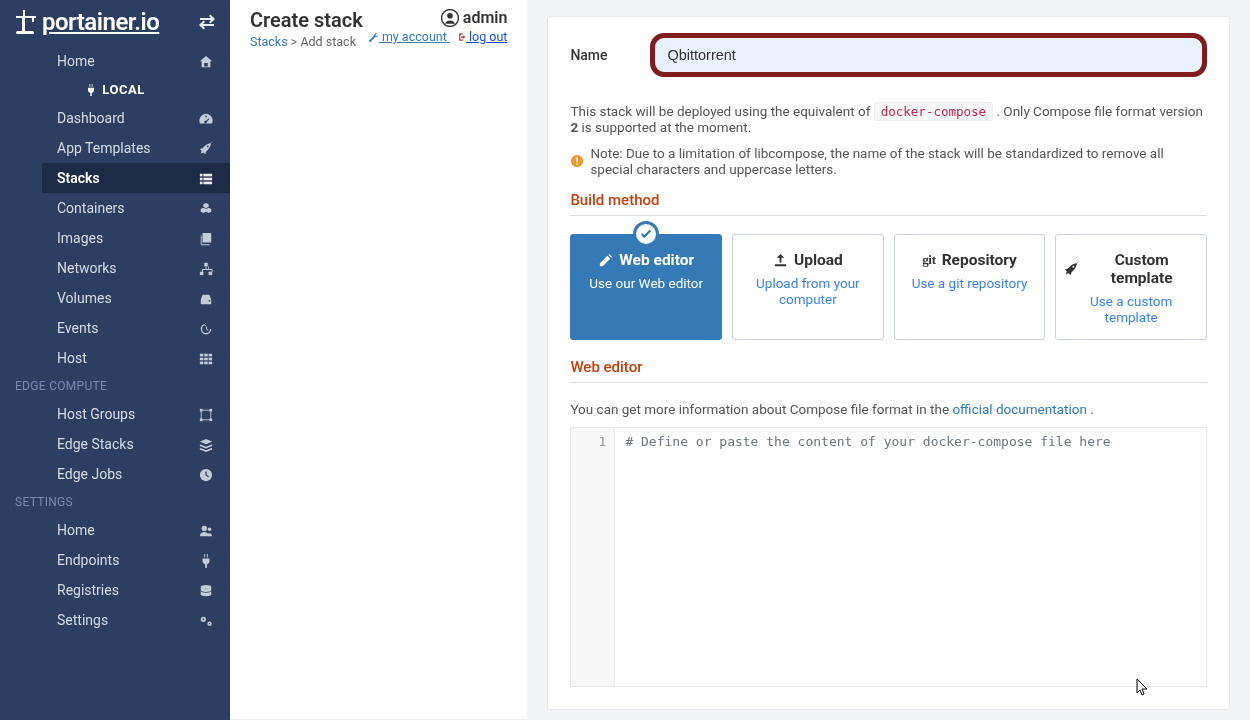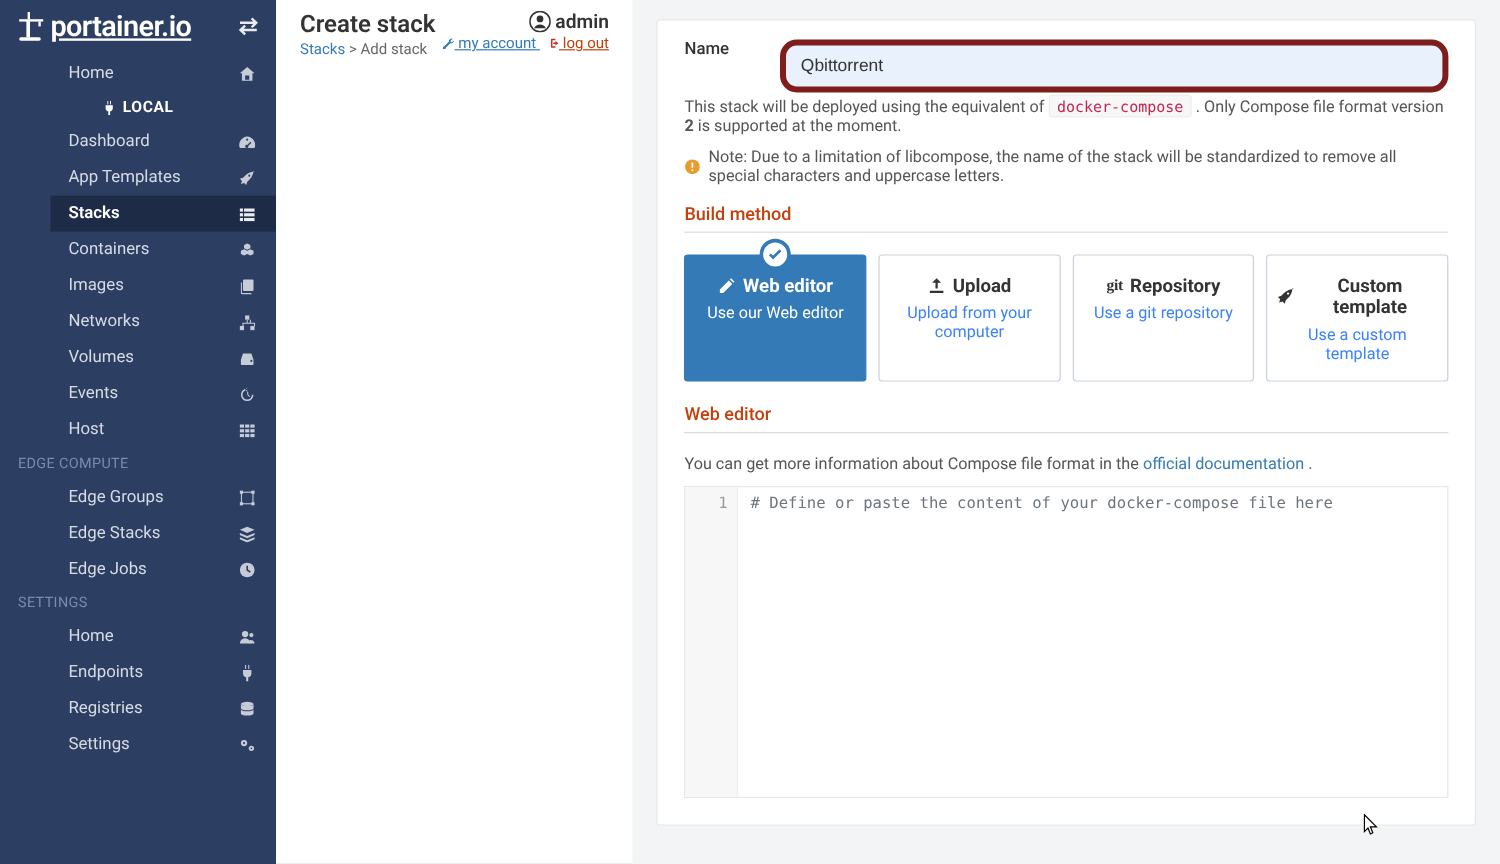--- a/index.html
+++ b/index.html
@@ -82,33 +82,33 @@
   border-bottom: 1px solid #eceef0;
 }
 .page-title { font-size: 20px; font-weight: 600; color:#333;}
 .crumbs { font-size: 12.5px; color:#666; margin-top:2px; }
 .crumbs a { color: #337ab7; text-decoration:none; }
 .user-area { text-align: right; font-size:13px; }
 .user-name { font-size:16px; font-weight:600; color:#333; display:flex; align-items:center; gap:4px; justify-content:flex-end;}
 .user-links { margin-top: 2px; font-size:12.5px; }
 .user-links a { text-decoration:underline; margin-left:6px; }
 .link-account { color:#337ab7; }
-.link-logout { color:#c2410c; }
+.link-logout { color:#1d4ed8; }
 .content {
   padding: 16px 20px;
   flex:1;
   overflow:auto;
 }
 .card {
   background:#fff;
   border:1px solid #e5e7ea;
   border-radius:3px;
   padding: 16px 22px 22px 22px;
 }
-.form-row { display:flex; align-items:flex-start; margin-bottom:4px; }
+.form-row { display:flex; align-items:center; margin-bottom:26px; }
 .form-label { width: 80px; font-size:14px; color:#333; font-weight:500;}
 .form-input {
   flex:1;
   border:5px solid #7f1d1d;
   background: #e9f1fd;
   border-radius:14px;
   padding: 9px 12px;
   font-size:14.5px;
   color:#333;
   font-weight:500;
@@ -307,21 +307,21 @@
           <rect x="11" y="6.5" width="4" height="3"></rect>
           <rect x="1" y="11" width="4" height="3"></rect>
           <rect x="6" y="11" width="4" height="3"></rect>
           <rect x="11" y="11" width="4" height="3"></rect>
         </svg>
       </span>
   </div>
 
   <div class="nav-section">EDGE COMPUTE</div>
   <div class="nav-item">
-    <span>Edge Groups</span>
+    <span>Host Groups</span>
     <span class="nav-icon">
         <svg width="14" height="14" viewBox="0 0 16 16" fill="currentColor">
           <rect x="1" y="1" width="3" height="3"></rect>
           <rect x="12" y="1" width="3" height="3"></rect>
           <rect x="1" y="12" width="3" height="3"></rect>
           <rect x="12" y="12" width="3" height="3"></rect>
           <rect x="2.5" y="2.5" width="11" height="11" fill="none" stroke="currentColor"></rect>
         </svg>
       </span>
   </div>

